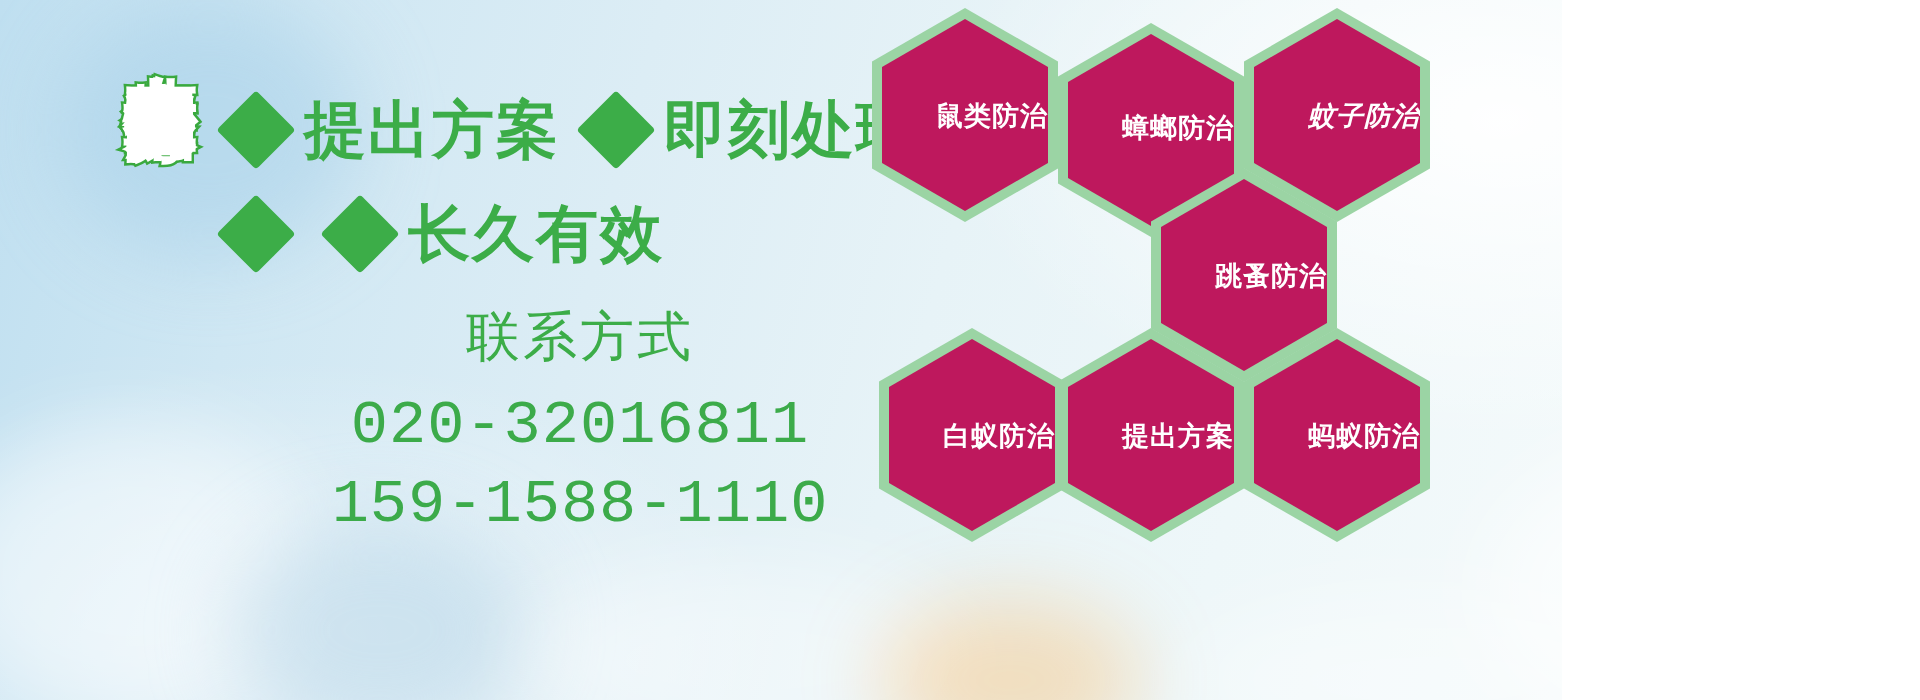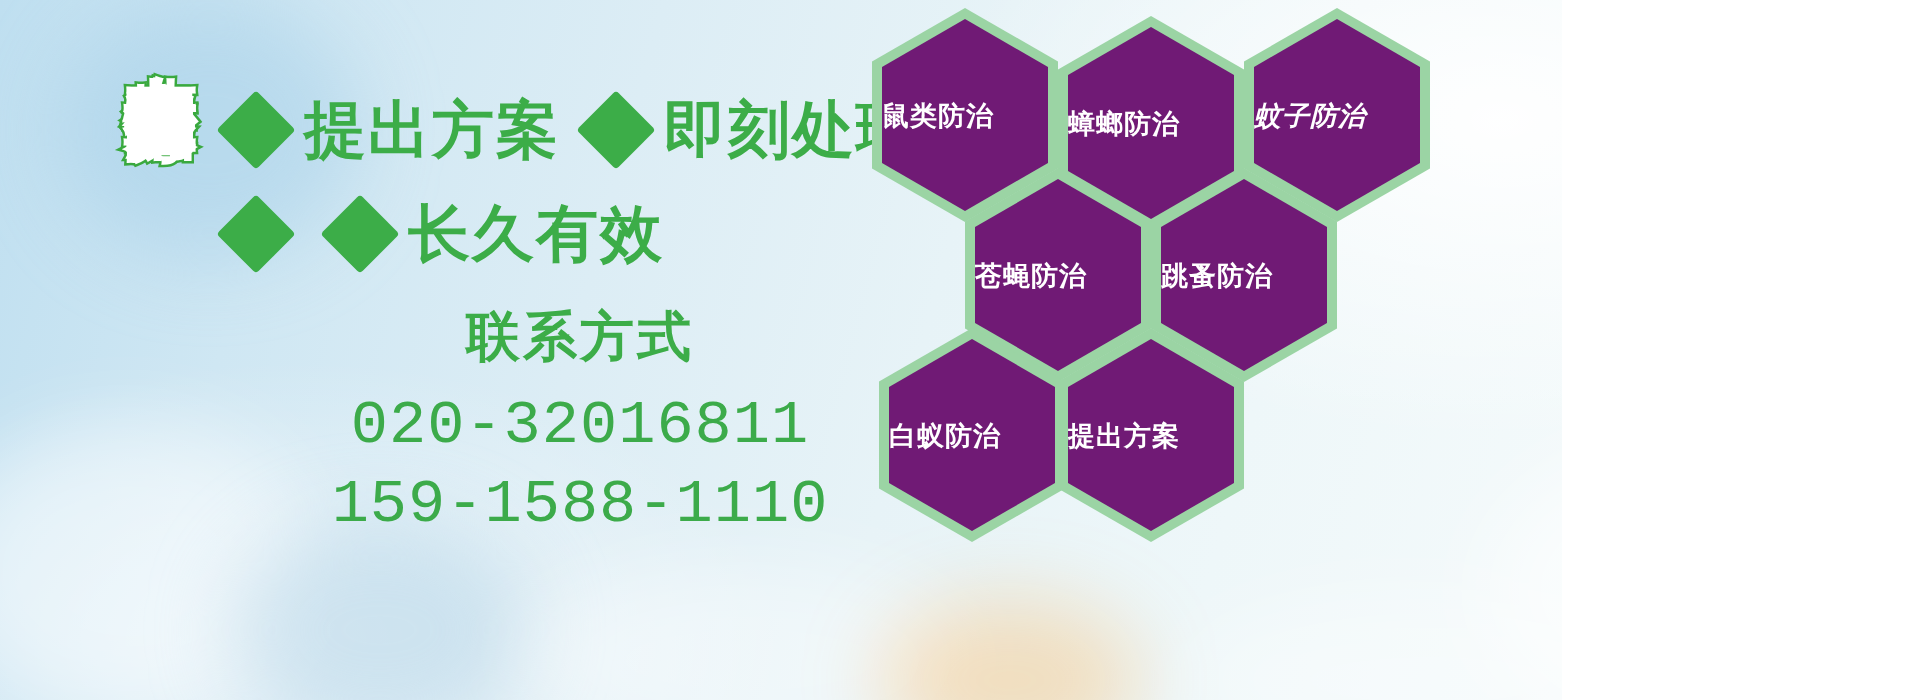--- a/index.html
+++ b/index.html
@@ -54,45 +54,45 @@
   }
   .feature-label{
     font-size:62px;font-weight:700;color:#3cad48;
     letter-spacing:2px;white-space:nowrap;line-height:1;
   }
   .gap{width:28px;flex:none;}
 
   
   #contact{position:absolute;left:300px;top:310px;width:560px;text-align:center;}
   #contact-title{
-    font-size:54px;font-weight:700;color:#3cad48;letter-spacing:3px;
+    font-size:54px;font-weight:400;color:#3cad48;letter-spacing:3px;
     line-height:1;margin:0 0 22px 0;
   }
   .phone{
     font-family:Liberation Mono, monospace;
     font-size:62px;font-weight:400;color:#3cab4a;
     letter-spacing:1px;line-height:1.28;white-space:nowrap;
   }
 
   
   #honeycomb{position:absolute;left:862px;top:0px;width:600px;height:560px;}
   .hex{
     position:absolute;
     width:186px;height:214px;
     background:#9bd4a4;
     -webkit-clip-path:polygon(50% 0%,100% 25%,100% 75%,50% 100%,0% 75%,0% 25%);
     clip-path:polygon(50% 0%,100% 25%,100% 75%,50% 100%,0% 75%,0% 25%);
     display:flex;align-items:center;justify-content:center;
   }
   .hex-inner{
     width:166px;height:192px;
-    background:#701a75;
+    background:#be185d;
     -webkit-clip-path:polygon(50% 0%,100% 25%,100% 75%,50% 100%,0% 75%,0% 25%);
     clip-path:polygon(50% 0%,100% 25%,100% 75%,50% 100%,0% 75%,0% 25%);
-    display:flex;align-items:center;justify-content:flex-start;
+    display:flex;align-items:center;justify-content:flex-end;
   }
   .hex-label{
     color:#ffffff;font-size:27px;font-weight:700;letter-spacing:1px;
     white-space:nowrap;line-height:1;
   }
 </style>
 </head>
 <body>
 
 <div id="stage">
@@ -137,47 +137,47 @@
     <div class="phone">159-1588-1110</div>
   </div>
 
   <div id="honeycomb">
 
     <div class="hex" style="left:10px;top:8px;">
       <div class="hex-inner">
         <span class="hex-label">鼠类防治</span>
       </div>
     </div>
-    <div class="hex" style="left:196px;top:16px;">
+    <div class="hex" style="left:196px;top:23px;font-family:Liberation Mono, monospace;">
       <div class="hex-inner">
         <span class="hex-label">蟑螂防治</span>
       </div>
     </div>
     <div class="hex" style="left:382px;top:8px;font-style:italic;">
       <div class="hex-inner">
         <span class="hex-label">蚊子防治</span>
       </div>
     </div>
 
-    <div class="hex" style="left:103px;top:168px;">
-      <div class="hex-inner">
-        <span class="hex-label">苍蝇防治</span>
-      </div>
-    </div>
     <div class="hex" style="left:289px;top:168px;">
       <div class="hex-inner">
         <span class="hex-label">跳蚤防治</span>
       </div>
     </div>
 
     <div class="hex" style="left:17px;top:328px;">
       <div class="hex-inner">
         <span class="hex-label">白蚁防治</span>
       </div>
     </div>
     <div class="hex" style="left:196px;top:328px;">
       <div class="hex-inner">
         <span class="hex-label">提出方案</span>
       </div>
     </div>
+    <div class="hex" style="left:382px;top:328px;">
+      <div class="hex-inner">
+        <span class="hex-label">蚂蚁防治</span>
+      </div>
+    </div>
 
   </div>
 </div>
 
 </body></html>

